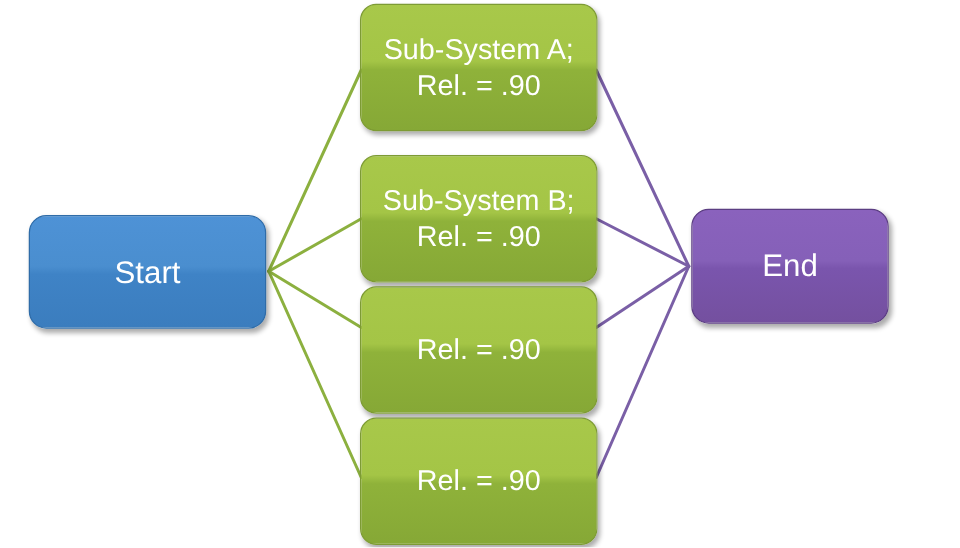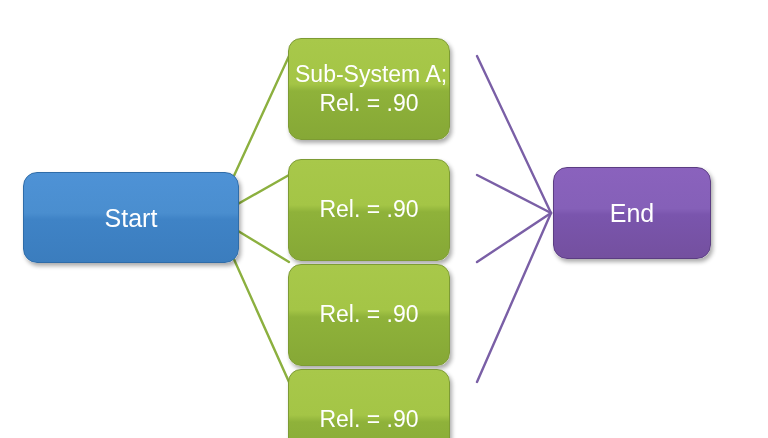--- a/index.html
+++ b/index.html
@@ -41,21 +41,21 @@
     display: block;
     width: 100%;
     line-height: 1.28;
     white-space: nowrap;
   }
 
   
   .node-start {
     left: 23px;
     top: 172px;
-    width: 216px;
+    width: 190px;
     height: 91px;
     border: 1px solid #2f6ca8;
     border-radius: 14px;
     background: linear-gradient(to bottom,
         #4e92d6 0%,
         #4a8ecf 45%,
         #3f83c6 52%,
         #3b7dbe 100%);
     font-size: 25px;
   }
@@ -72,32 +72,31 @@
         #8a62bd 0%,
         #8560b8 45%,
         #7a55ad 52%,
         #74509f 100%);
     font-size: 25px;
   }
 
   
   .node-sub {
     left: 288px;
-    width: 162px;
+    width: 190px;
     height: 102px;
     border: 1px solid #7d9b34;
     border-radius: 13px;
     background: linear-gradient(to bottom,
         #a8c84a 0%,
         #a4c546 45%,
         #8fb23a 52%,
         #86a836 100%);
     font-size: 23px;
     padding: 1px 6px;
-    margin-top: 35px;
   }
   .node-sub-a { top: 3px; }
   .node-sub-b { top: 124px; }
   .node-sub-c { top: 229px; }
   .node-sub-d { top: 334px; }
 </style>
 </head>
 <body>
 
 <div id="canvas">
@@ -120,20 +119,21 @@
   <div class="node node-start">
     <span class="line">Start</span>
   </div>
 
   <div class="node node-sub node-sub-a">
     <span class="line">Sub-System A;</span>
     <span class="line">Rel. = .90</span>
   </div>
 
   <div class="node node-sub node-sub-b">
+    <span class="line">Sub-System B;</span>
     <span class="line">Rel. = .90</span>
   </div>
 
   <div class="node node-sub node-sub-c">
     <span class="line">Rel. = .90</span>
   </div>
 
   <div class="node node-sub node-sub-d">
     <span class="line">Rel. = .90</span>
   </div>

